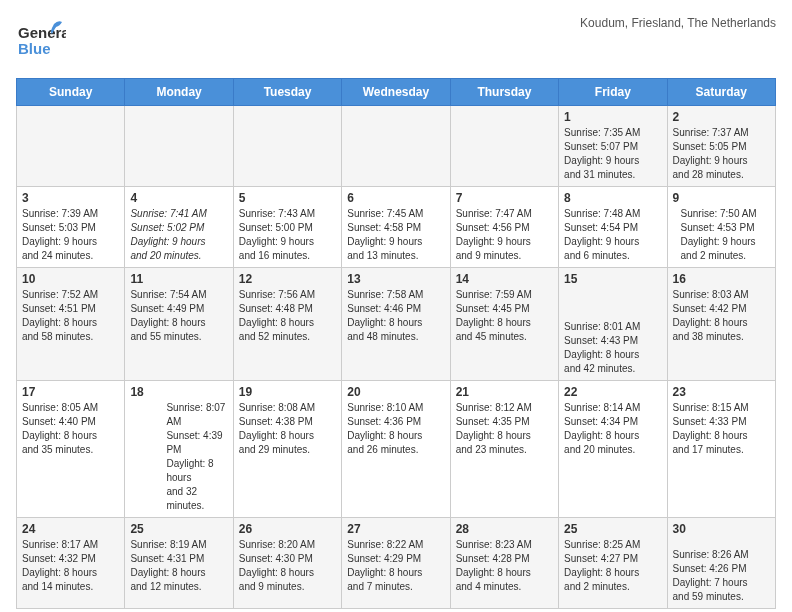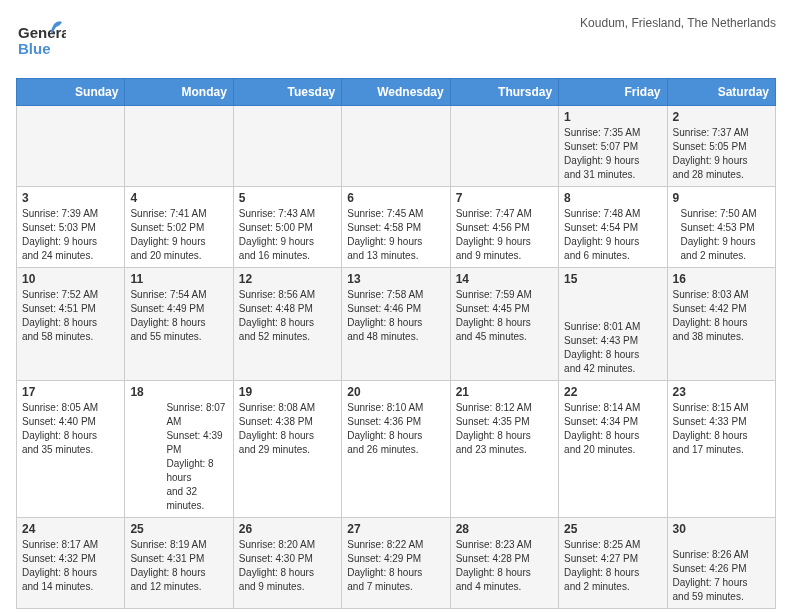--- a/index.html
+++ b/index.html
@@ -36,21 +36,21 @@
     table {
       width: 100%;
       border-collapse: collapse;
       table-layout: fixed;
     }
     thead tr th {
       background-color: #4a90d9;
       color: #fff;
       font-size: 12px;
       font-weight: bold;
-      text-align: right;
+      text-align: center;
       padding: 6px 6px;
       border: 1px solid #3a7bc8;
     }
     tbody tr td {
       border: 1px solid #ccc;
       vertical-align: top;
       padding: 4px 5px;
       font-size: 10px;
       color: #333;
       min-height: 70px;
@@ -134,21 +134,21 @@
       <tr>
         <td>
           <span class="day-number">3</span>
           <div class="day-info" style="white-space: pre-line;">Sunrise: 7:39 AM
 Sunset: 5:03 PM
 Daylight: 9 hours
 and 24 minutes.</div>
         </td>
         <td>
           <span class="day-number">4</span>
-          <div class="day-info" style="white-space: pre-line;">Sunrise: 7:41 AM
+          <div class="day-info" style="white-space: pre-line; font-style: italic;">Sunrise: 7:41 AM
 Sunset: 5:02 PM
 Daylight: 9 hours
 and 20 minutes.</div>
         </td>
         <td>
           <span class="day-number">5</span>
           <div class="day-info" style="white-space: pre-line;">Sunrise: 7:43 AM
 Sunset: 5:00 PM
 Daylight: 9 hours
 and 16 minutes.</div>
@@ -192,21 +192,21 @@
         </td>
         <td>
           <span class="day-number">11</span>
           <div class="day-info" style="white-space: pre-line;">Sunrise: 7:54 AM
 Sunset: 4:49 PM
 Daylight: 8 hours
 and 55 minutes.</div>
         </td>
         <td>
           <span class="day-number">12</span>
-          <div class="day-info" style="white-space: pre-line;">Sunrise: 8:56 AM
+          <div class="day-info" style="white-space: pre-line;">Sunrise: 7:56 AM
 Sunset: 4:48 PM
 Daylight: 8 hours
 and 52 minutes.</div>
         </td>
         <td>
           <span class="day-number">13</span>
           <div class="day-info" style="white-space: pre-line;">Sunrise: 7:58 AM
 Sunset: 4:46 PM
 Daylight: 8 hours
 and 48 minutes.</div>

